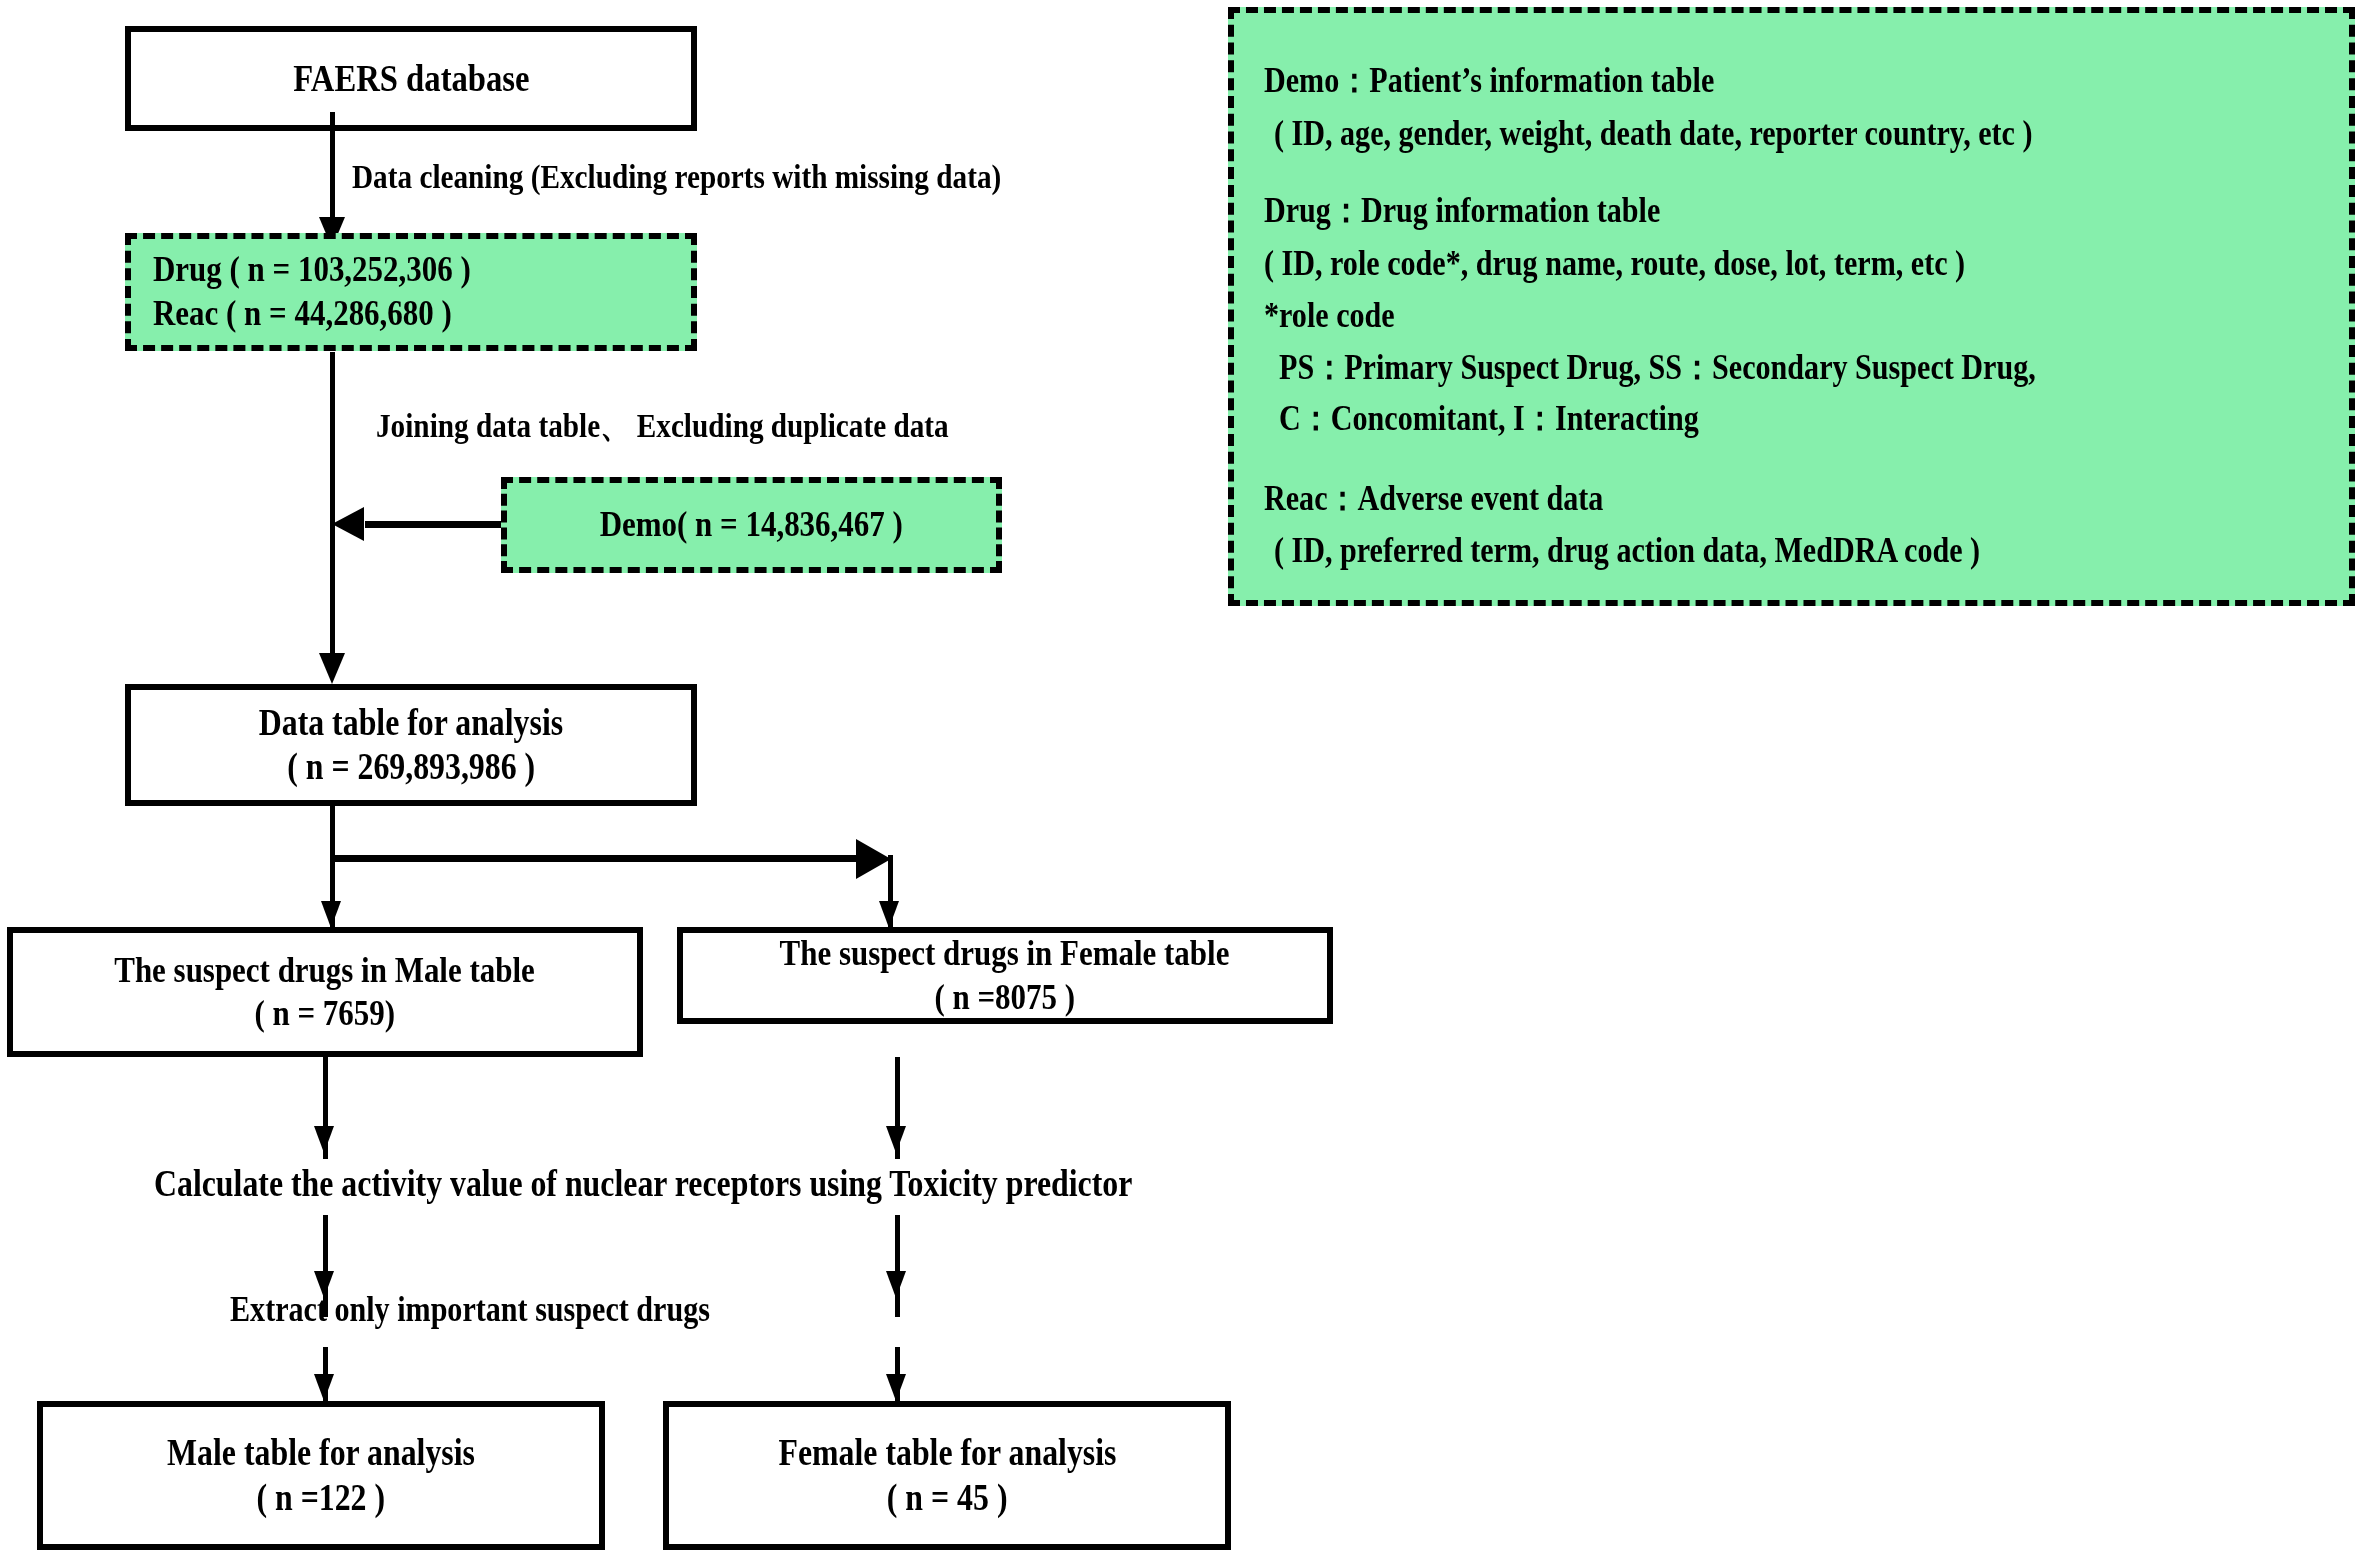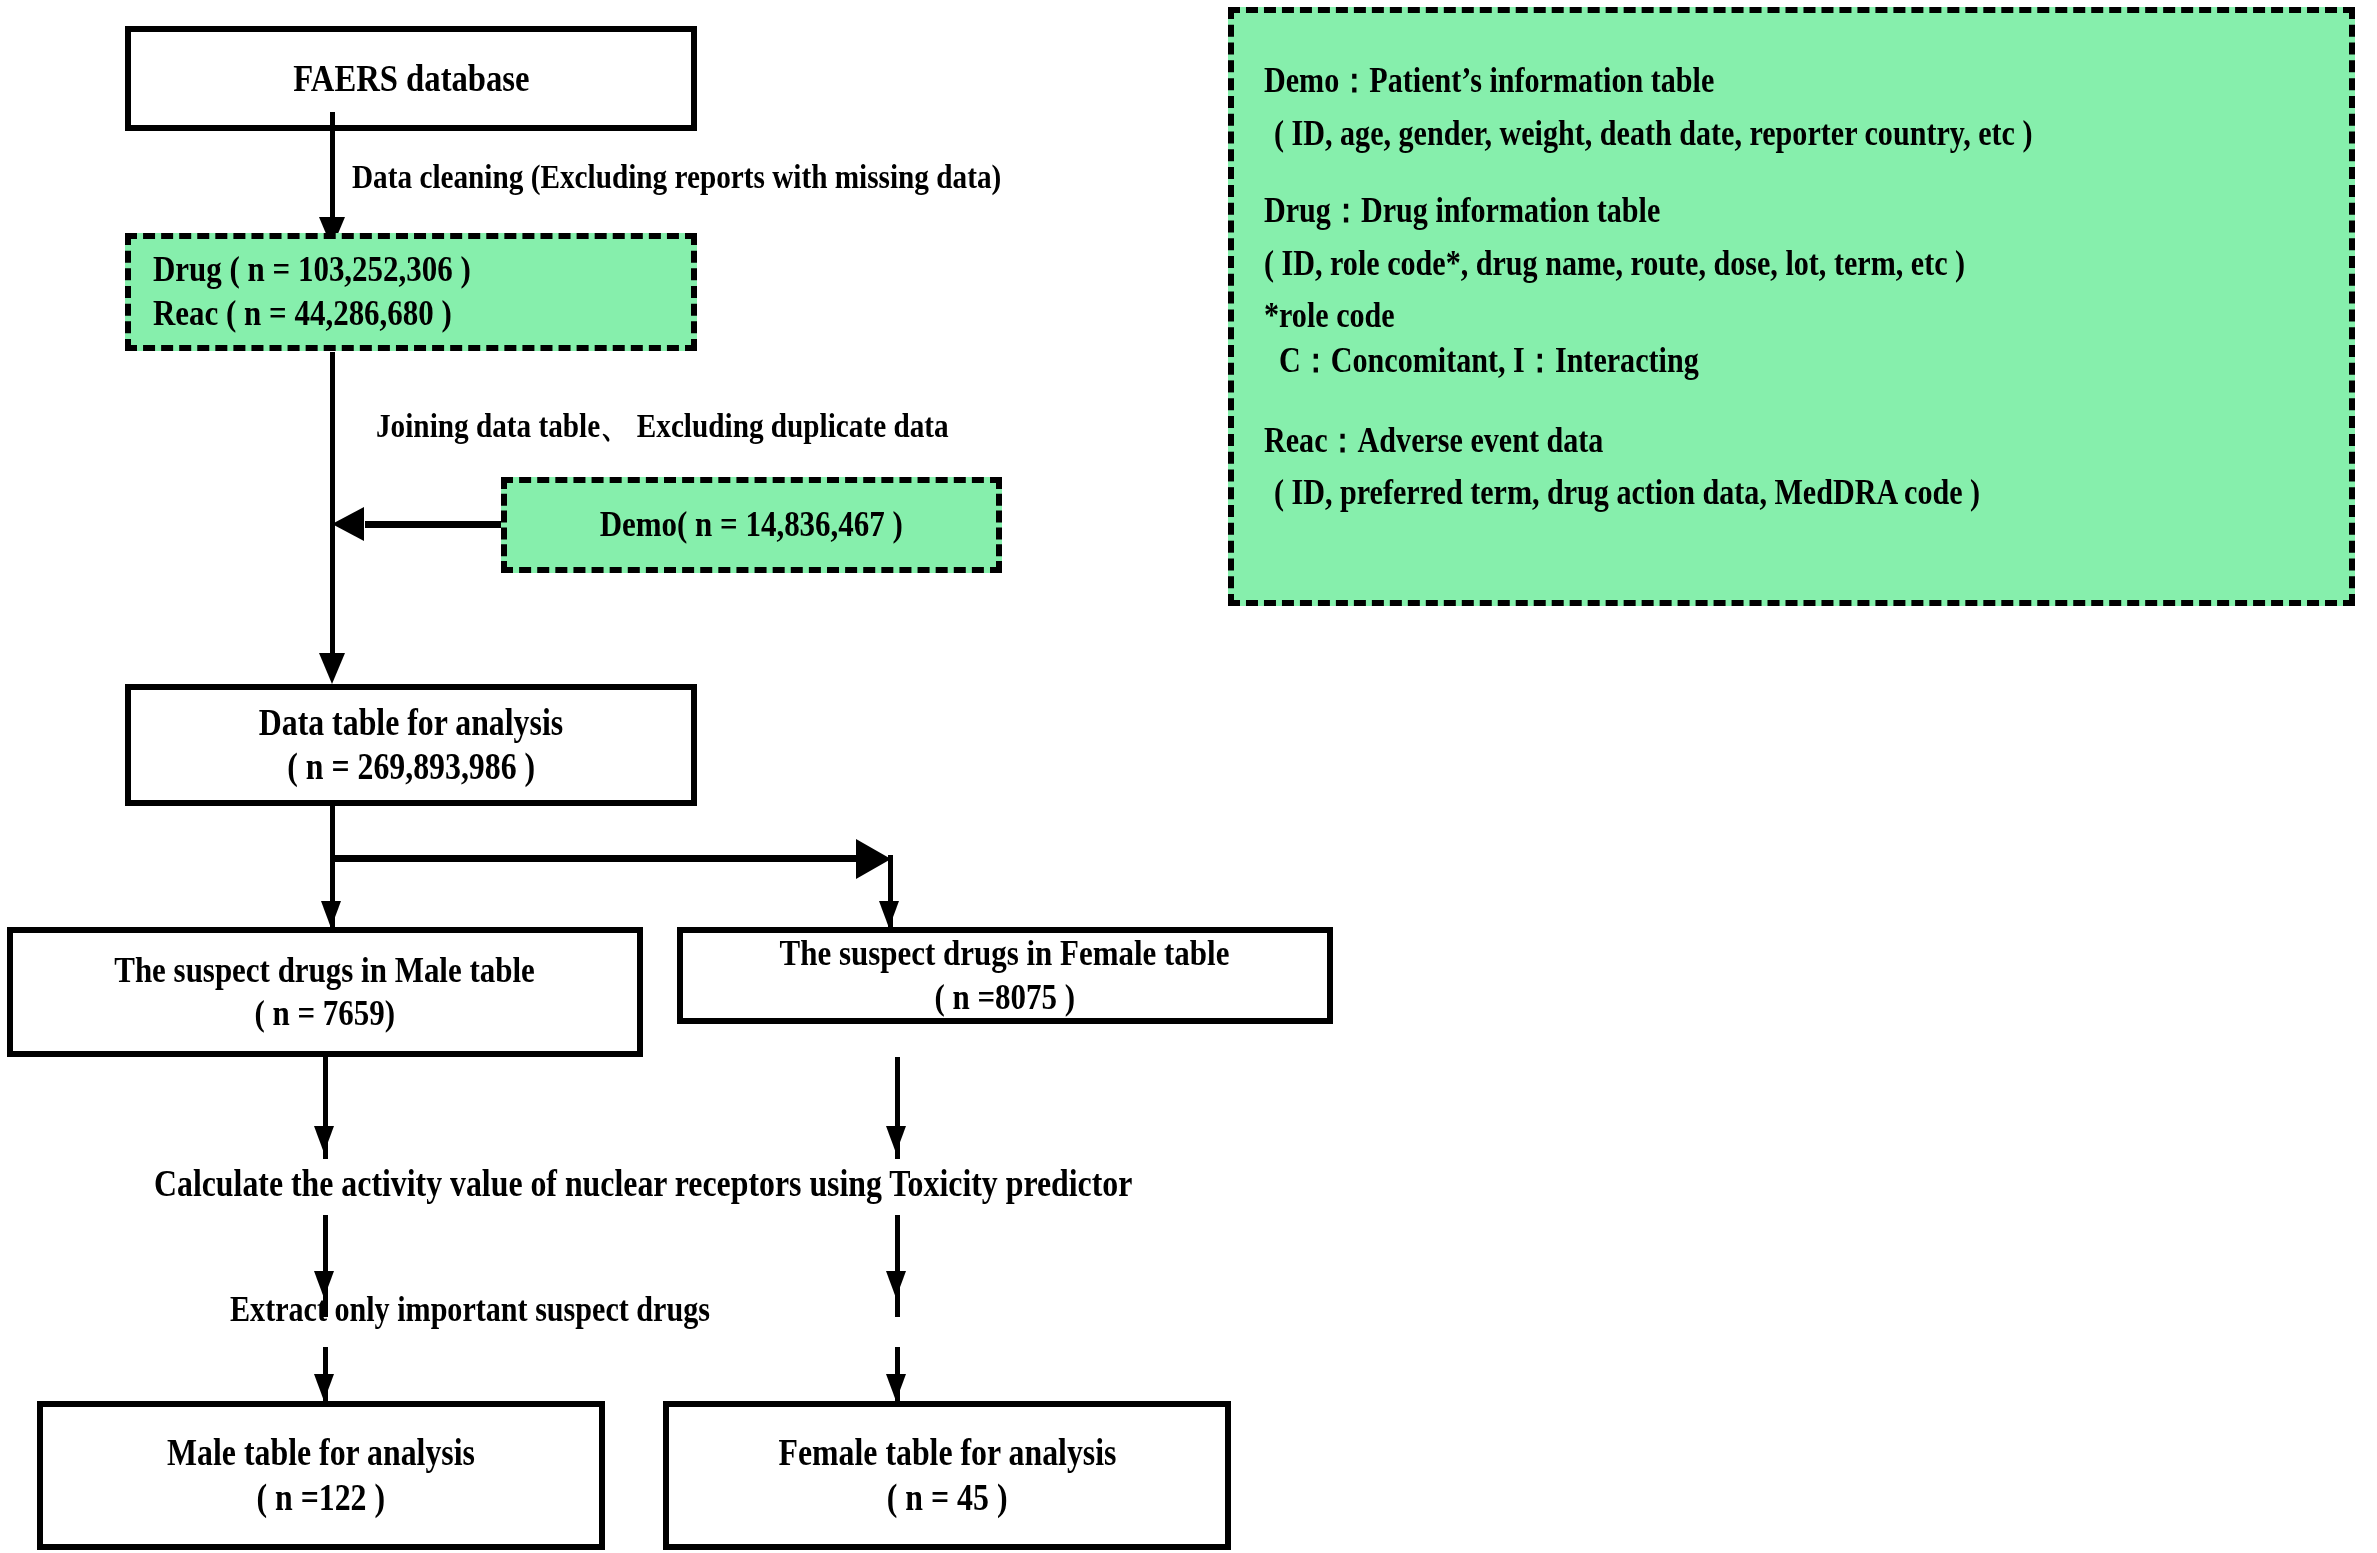--- a/index.html
+++ b/index.html
@@ -200,21 +200,24 @@
 
     <p class="legend-line" style="margin-top:17.6px;">
       <span class="tl">Drug：Drug information table</span>
     </p>
     <p class="legend-line" style="margin-top:9.5px;">
       <span class="tl">( ID, role code*, drug name, route, dose, lot, term, etc )</span>
     </p>
     <p class="legend-line" style="margin-top:9.5px;">
       <span class="tl">*role code</span>
     </p>
-    <p class="legend-line" style="margin-top:2px;padding-left:15px;">
+    <p class="legend-line" style="margin-top:9.5px;padding-left:15px;">
+      <span class="tl">PS：Primary Suspect Drug, SS：Secondary Suspect Drug,</span>
+    </p>
+    <p class="legend-line" style="margin-top:8px;padding-left:15px;">
       <span class="tl">C：Concomitant,  I：Interacting</span>
     </p>
 
     <div class="spacer"></div>
 
     <p class="legend-line" style="margin-top:20px;">
       <span class="tl">Reac：Adverse event data</span>
     </p>
     <p class="legend-line" style="margin-top:9.5px;padding-left:9.5px;">
       <span class="tl">( ID, preferred term, drug action data, MedDRA code )</span>

